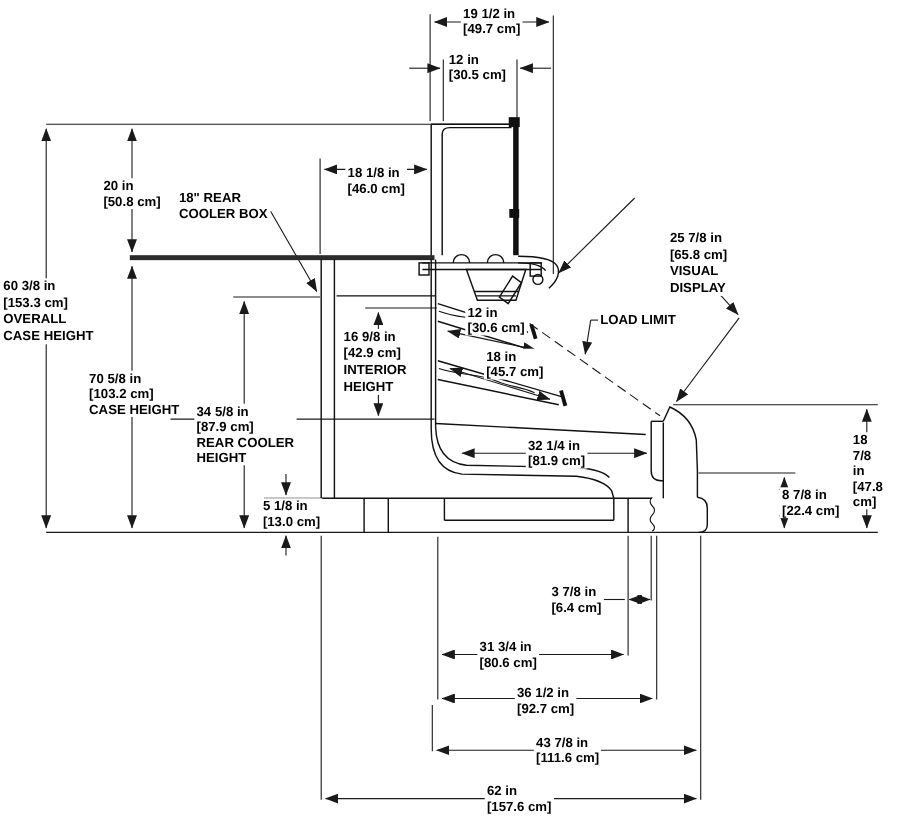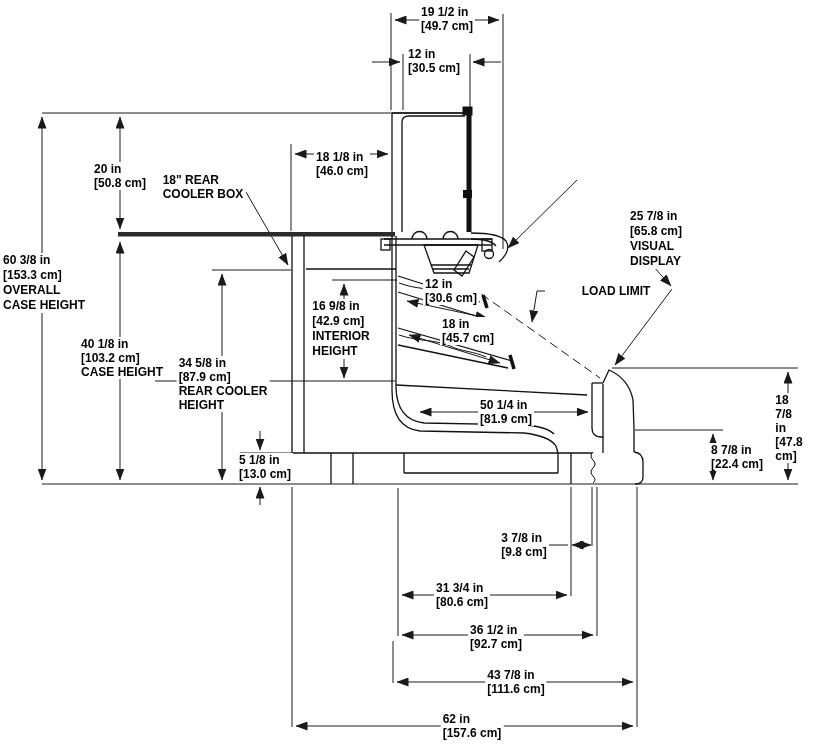--- a/index.html
+++ b/index.html
@@ -150,50 +150,50 @@
 <div class="lbl" style="left:342px;top:164px">18 1/8 in
 [46.0 cm]</div>
 <div class="lbl" style="left:120px;top:176px">20 in
 [50.8 cm]</div>
 <div class="lbl" style="left:203px;top:187px">18" REAR
 COOLER BOX</div>
 <div class="lbl lh15" style="left:44px;top:283px">60 3/8 in
 [153.3 cm]
 OVERALL
 CASE HEIGHT</div>
-<div class="lbl" style="left:122px;top:358px">40 1/8 in
+<div class="lbl" style="left:122px;top:358px">70 5/8 in
 [103.2 cm]
 CASE HEIGHT</div>
-<div class="lbl" style="left:223px;top:384px">34 5/8 in
+<div class="lbl" style="left:223px;top:395px">34 5/8 in
 [87.9 cm]
 REAR COOLER
 HEIGHT</div>
 <div class="lbl lh15" style="left:341px;top:329px">16 9/8 in
 [42.9 cm]
 INTERIOR
 HEIGHT</div>
 <div class="lbl" style="left:451px;top:291px">12 in
 [30.6 cm]</div>
 <div class="lbl" style="left:468px;top:331px">18 in
 [45.7 cm]</div>
-<div class="lbl" style="left:616px;top:291px">LOAD LIMIT</div>
-<div class="lbl lh15" style="left:656px;top:239px">25 7/8 in
+<div class="lbl" style="left:580px;top:291px">LOAD LIMIT</div>
+<div class="lbl lh15" style="left:635px;top:239px">25 7/8 in
 [65.8 cm]
 VISUAL
 DISPLAY</div>
-<div class="lbl" style="left:506px;top:412px">50 1/4 in
+<div class="lbl" style="left:506px;top:412px">32 1/4 in
 [81.9 cm]</div>
 <div class="lbl" style="left:265px;top:467px">5 1/8 in
 [13.0 cm]</div>
 <div class="lbl" style="left:789px;top:428px">18 7/8 in
 [47.8 cm]</div>
 <div class="lbl" style="left:737px;top:457px">8 7/8 in
 [22.4 cm]</div>
 <div class="lbl" style="left:524px;top:545px">3 7/8 in
-[9.8 cm]</div>
+[6.4 cm]</div>
 <div class="lbl" style="left:462px;top:595px">31 3/4 in
 [80.6 cm]</div>
 <div class="lbl" style="left:496px;top:637px">36 1/2 in
 [92.7 cm]</div>
 <div class="lbl" style="left:516px;top:682px">43 7/8 in
 [111.6 cm]</div>
 <div class="lbl" style="left:472px;top:726px">62 in
 [157.6 cm]</div>
 
 </div>

